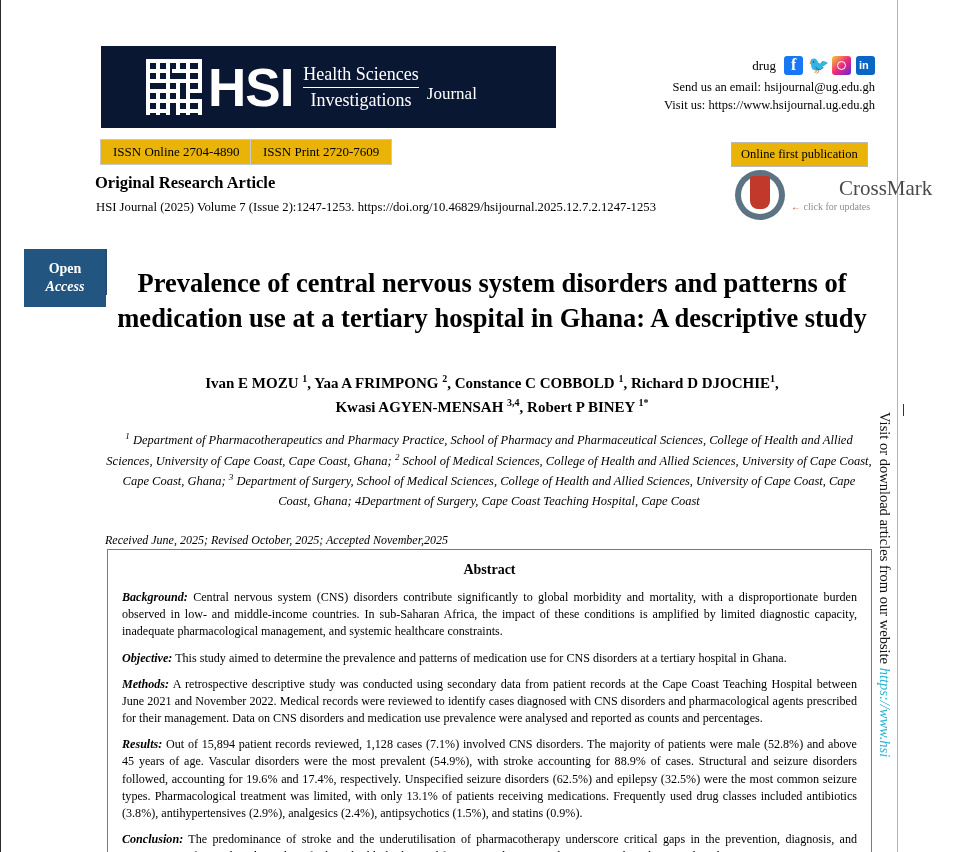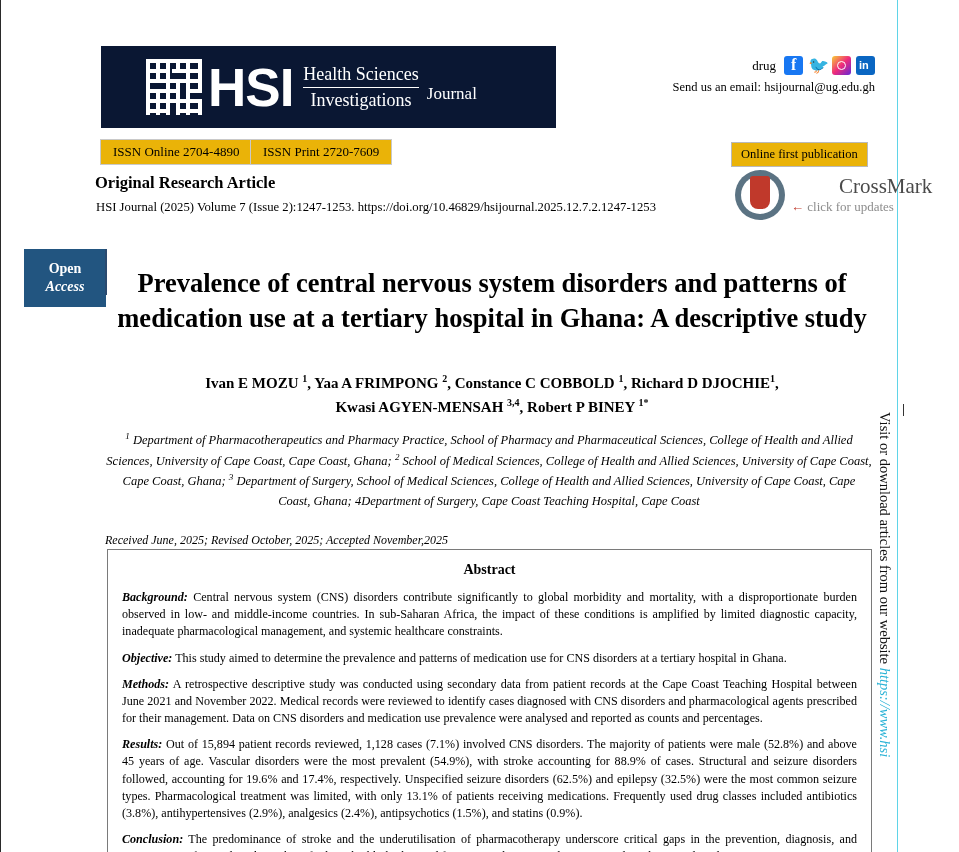--- a/index.html
+++ b/index.html
@@ -217,21 +217,21 @@
   }
   .cm-text { margin-left: 6px; }
   .cm-title {
     font-family: Liberation Serif, serif;
     font-size: 21px;
     color: #4a4a4a;
     line-height: 1;
     margin-left: 48px;
   }
   .cm-sub {
-    font-size: 13px;
+    font-size: 10px;
     color: #8d8d8d;
     margin-top: 2px;
     font-family: Liberation Serif, serif;
   }
   .cm-sub .arrow { color: #c0392b; }
 
   
   .open-access {
     position: absolute;
     left: 24px; top: 249px;
@@ -387,20 +387,21 @@
 
   <div class="share-block">
     <div class="share-row">
       <span class="share-label">drug</span>
       <span class="sicon fb"></span>
       <span class="sicon tw">🐦</span>
       <span class="sicon ig"></span>
       <span class="sicon li"></span>
     </div>
     <div class="contact-line">Send us an email: hsijournal@ug.edu.gh</div>
+    <div class="contact-line">Visit us: https://www.hsijournal.ug.edu.gh</div>
   </div>
 
   <div class="issn-box" id="issn-online">ISSN Online 2704-4890</div>
   <div class="issn-box" id="issn-print">ISSN Print 2720-7609</div>
   <div class="issn-box" id="online-first">Online first publication</div>
 
   <div class="article-type">Original Research Article</div>
   <div class="citation-line">HSI Journal (2025) Volume 7 (Issue 2):1247-1253. https://doi.org/10.46829/hsijournal.2025.12.7.2.1247-1253</div>
 
   <div class="crossmark">

